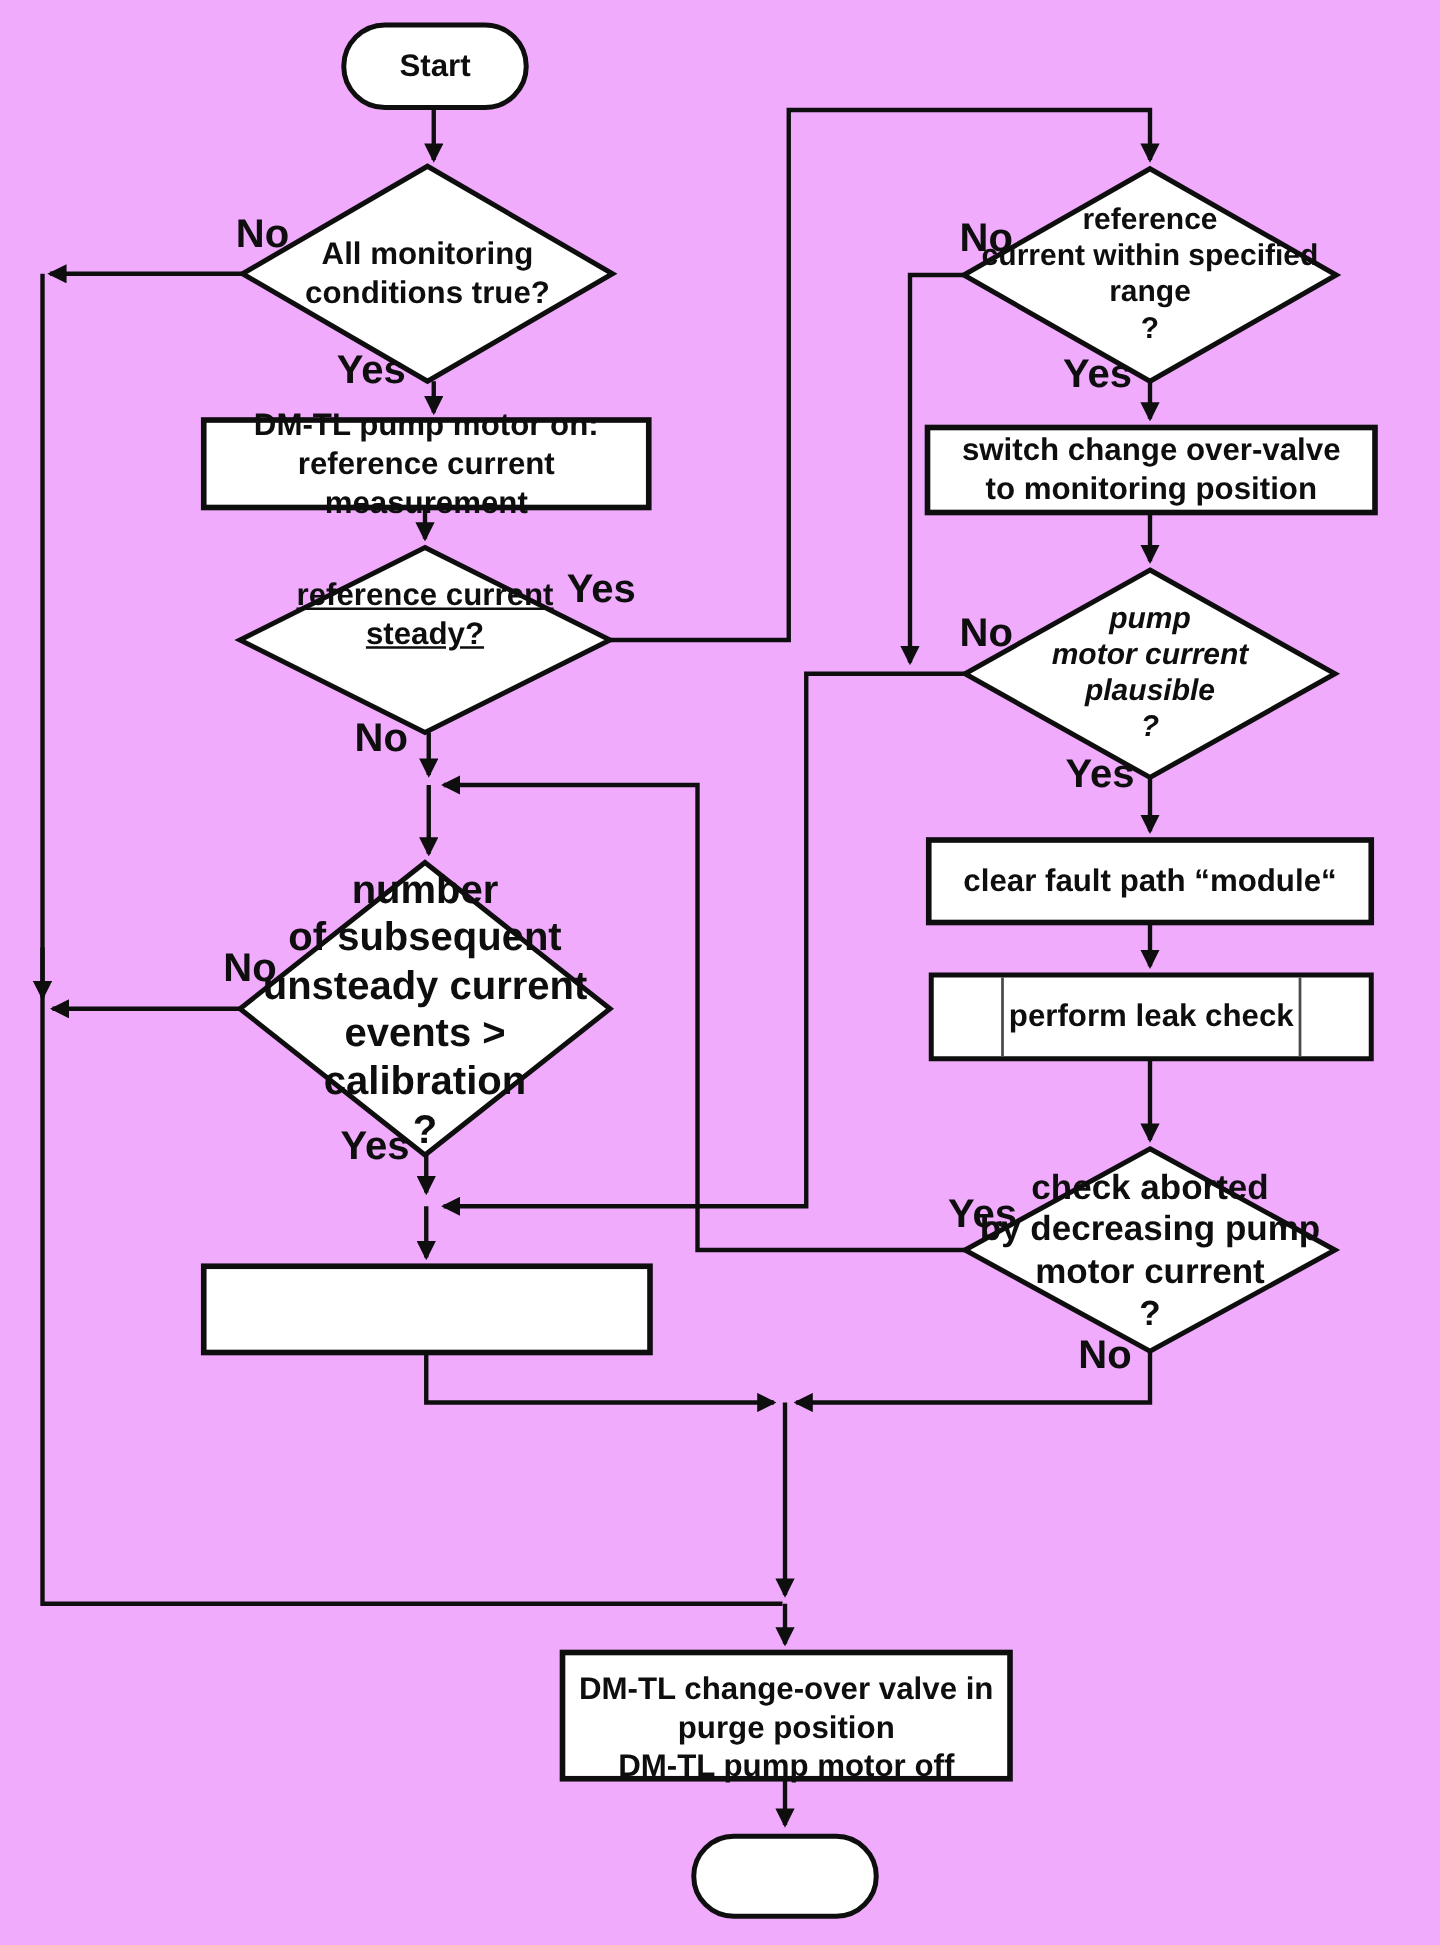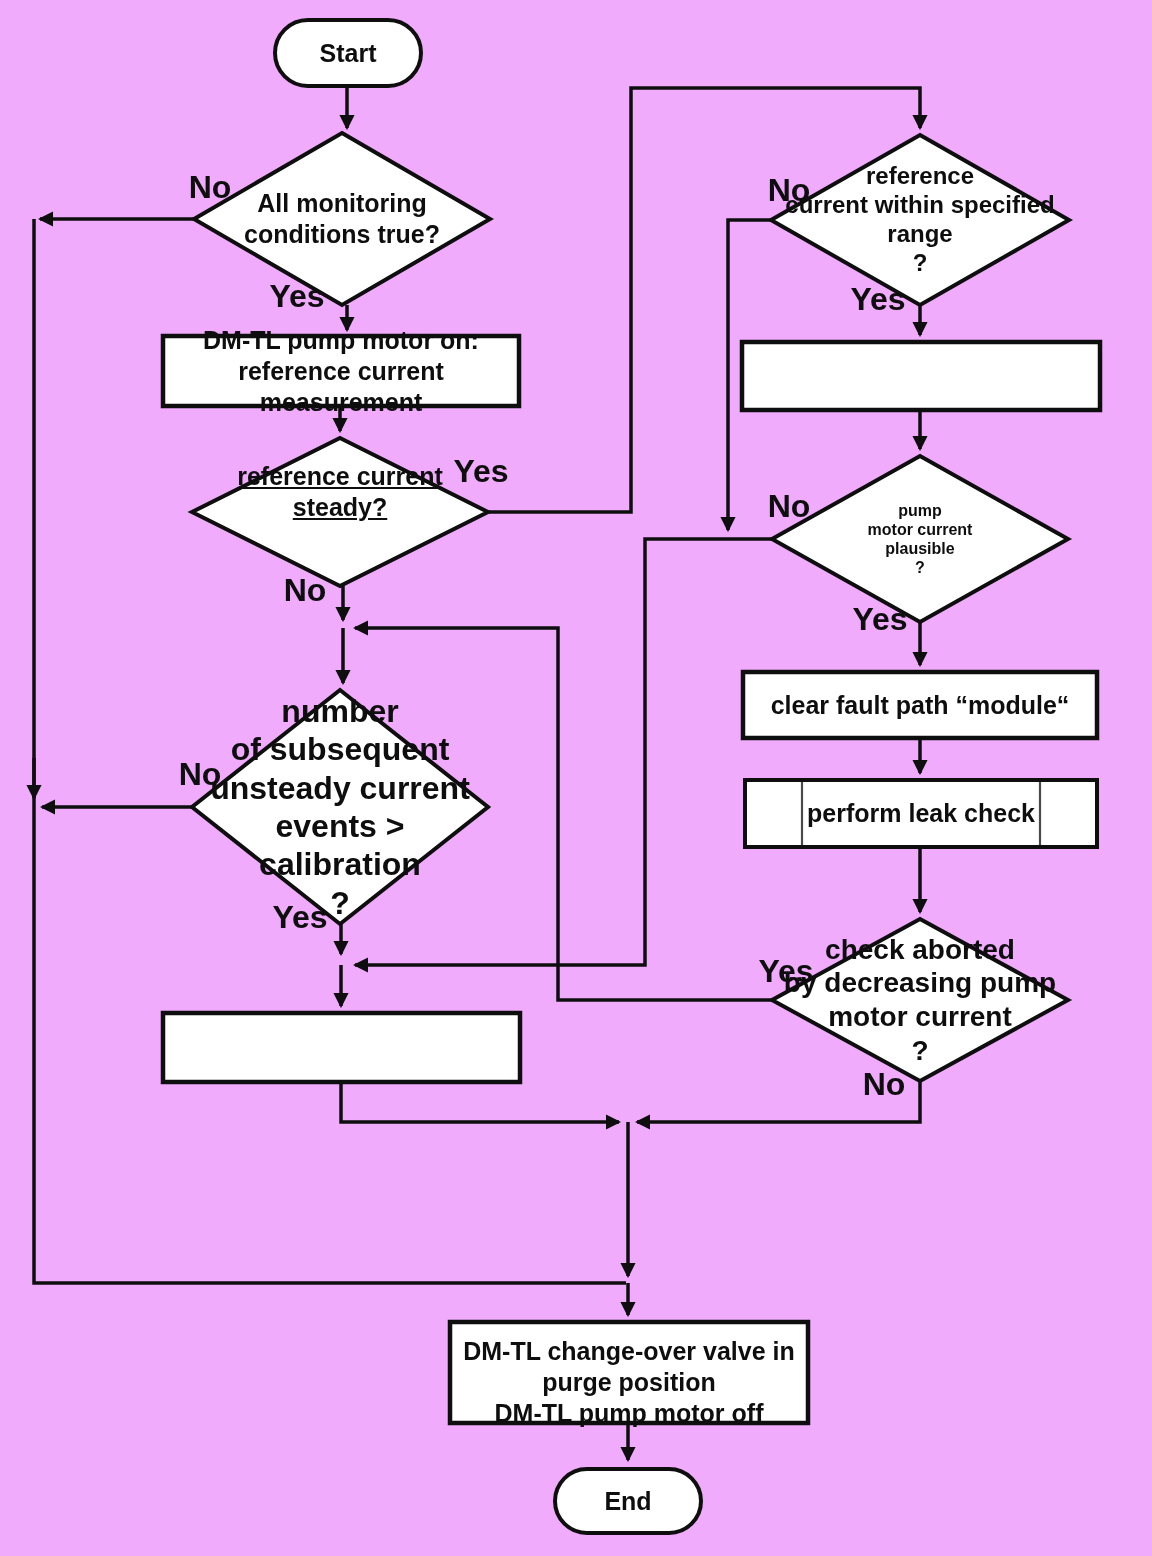--- a/index.html
+++ b/index.html
@@ -134,29 +134,30 @@
 unsteady current
 events &gt;
 calibration
 ?</span></div>
 
 
   <div class="node" style="left:450px;top:1322px;width:358px;height:101px;margin-top:10px;"><span>DM-TL change-over valve in
 purge position
 DM-TL pump motor off</span></div>
 
-  <div class="node" style="left:553px;top:1467px;width:150px;height:68px;"><span>End</span></div>
 
   <div class="node small-line" style="left:771px;top:135px;width:298px;height:170px;font-size:24px;"><span>reference
 current within specified
 range
 ?</span></div>
 
+  <div class="node" style="left:742px;top:342px;width:358px;height:68px;"><span>switch change over-valve
+to monitoring position</span></div>
 
-  <div class="node small-line" style="left:772px;top:456px;width:296px;height:166px;font-size:16px;"><span>pump
+  <div class="node small-line" style="left:772px;top:456px;width:296px;height:166px;font-size:24px;font-style:italic;"><span>pump
 motor current
 plausible
 ?</span></div>
 
   <div class="node" style="left:802px;top:780px;width:238px;height:67px;"><span>perform leak check</span></div>
 
   <div class="node" style="left:743px;top:672px;width:354px;height:66px;"><span>clear fault path “module“</span></div>
 
   <div class="node small-line" style="left:772px;top:919px;width:296px;height:162px;font-size:28px;"><span>check aborted
 by decreasing pump

